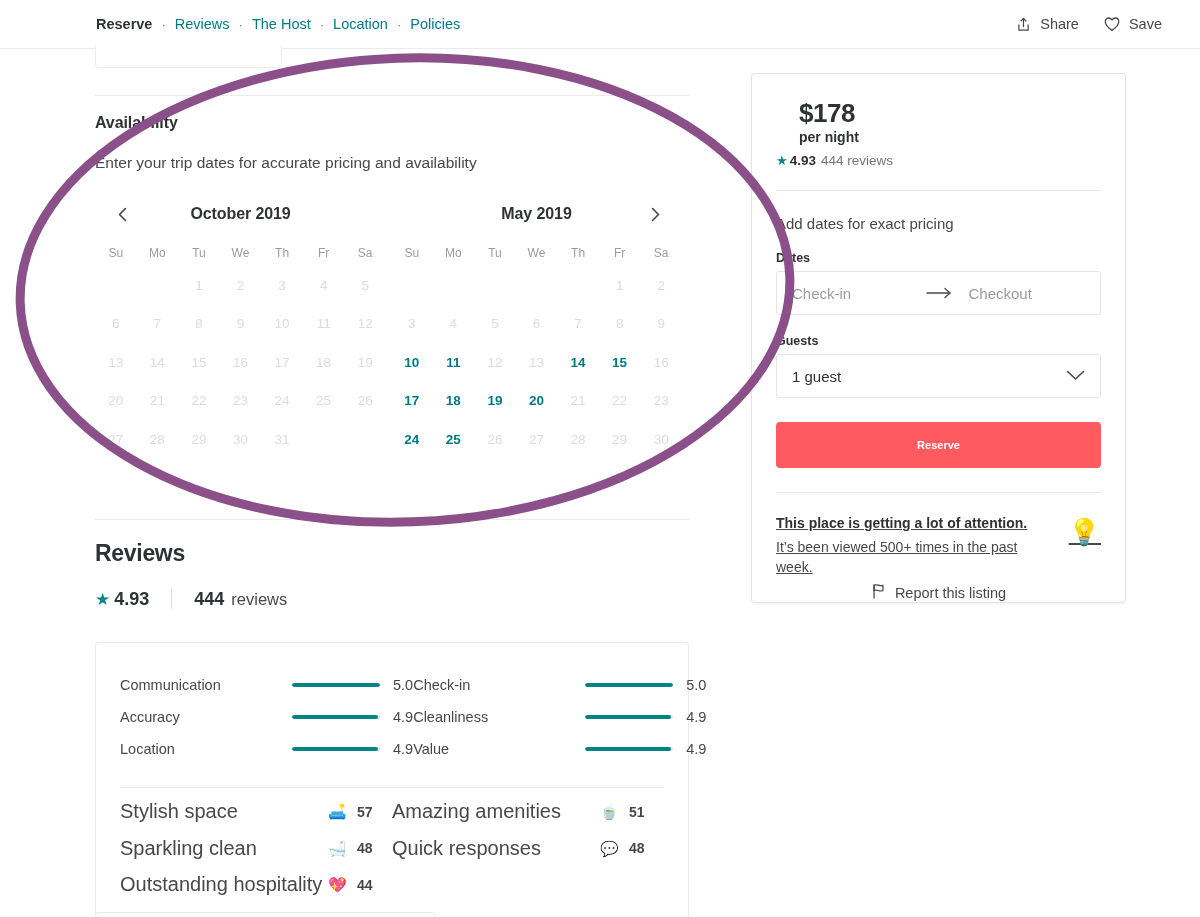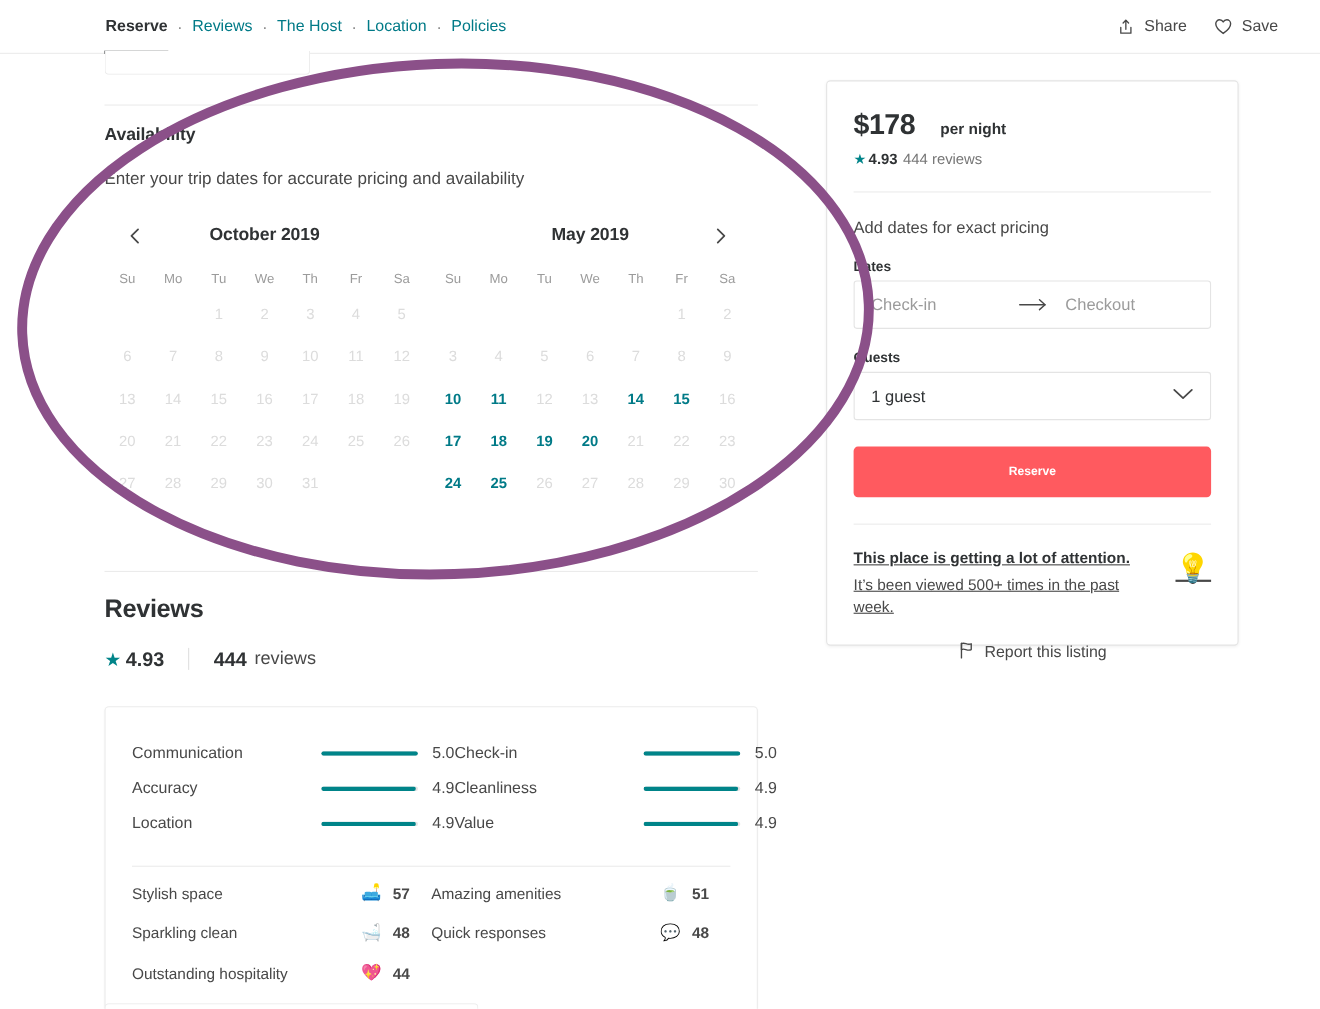--- a/index.html
+++ b/index.html
@@ -135,38 +135,38 @@
     width: 88px; height: 4px; background: #e4e4e4; border-radius: 2px;
     position: relative; overflow: hidden;
   }
   .bar-fill { position: absolute; left: 0; top: 0; height: 4px; background: #008489; border-radius: 2px; }
   .bar-val { font-size: 14.5px; color: #484848; margin-left: 13px; }
 
   .card-divider { height: 1px; background: #ebebeb; margin: 22px 0 6px 0; }
 
   .tags { display: grid; grid-template-columns: 1fr 1fr; }
   .tag-row { display: flex; align-items: center; height: 36.5px; }
-  .tag-label { font-size: 14px; color: #484848; width: 205px; }
+  .tag-label { font-size: 20px; color: #484848; width: 205px; }
   .tag-emoji { font-size: 15px; width: 26px; text-align: center; line-height: 1; }
   .tag-count { font-size: 14px; font-weight: bold; color: #484848; margin-left: 6px; }
 
   .bottom-card-edge {
     position: absolute; left: 95px; top: 912px; width: 340px; height: 12px;
     border: 1px solid #ebebeb; border-bottom: none; border-radius: 4px 4px 0 0;
     background: #fff;
   }
 
   
   .booking {
     position: absolute; left: 751px; top: 73px; width: 375px;
     border: 1px solid #e4e4e4; border-radius: 4px; background: #fff;
     box-shadow: 0 1px 3px rgba(0,0,0,0.06);
   }
   .bk-pad { padding: 24px 24px 0 24px; }
-  .price-row { display: flex; align-items: baseline; }
+  .price-row { display: flex; align-items: baseline; flex-direction: column; }
   .price { font-size: 26px; font-weight: bold; color: #2f3234; letter-spacing: -0.5px; }
   .price-unit { font-size: 14px; color: #2f3234; margin-left: 23px; font-weight: bold; }
   .bk-rating { display: flex; align-items: center; margin-top: 8px; }
   .bk-star { color: #008489; font-size: 13px; line-height: 1; }
   .bk-score { font-size: 13.5px; font-weight: bold; color: #2f3234; margin-left: 2px; }
   .bk-reviews { font-size: 13.5px; color: #767676; margin-left: 5px; }
   .bk-div { height: 1px; background: #ebebeb; margin: 22px 0 0 0; }
   .bk-addtext { font-size: 15px; color: #484848; margin-top: 24px; }
 
   .field-label { font-size: 12.5px; font-weight: bold; color: #2f3234; margin-top: 19px; }

